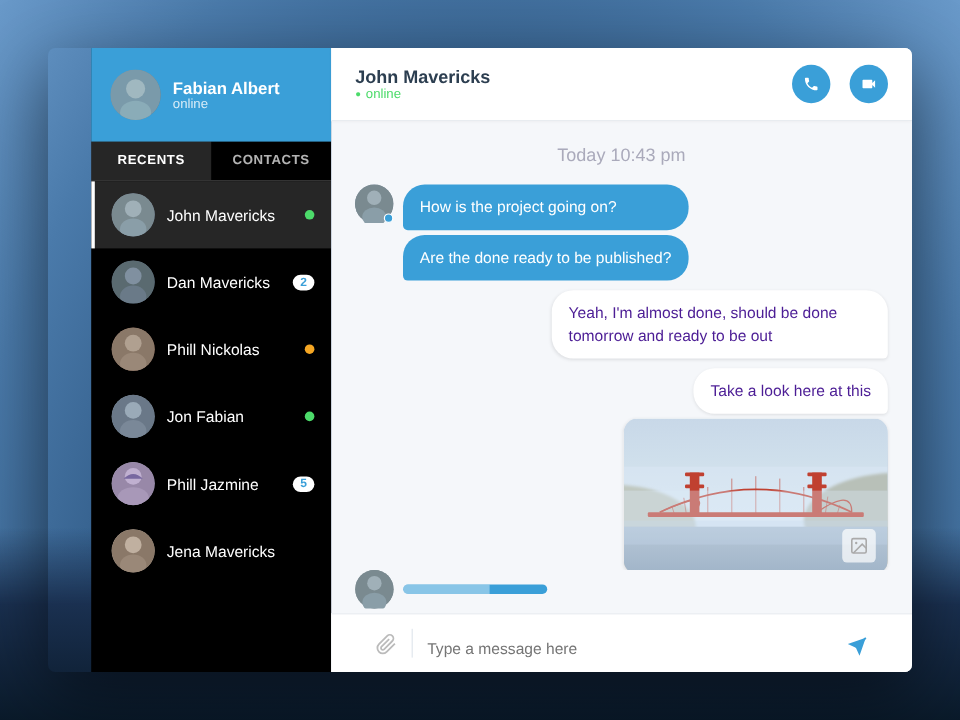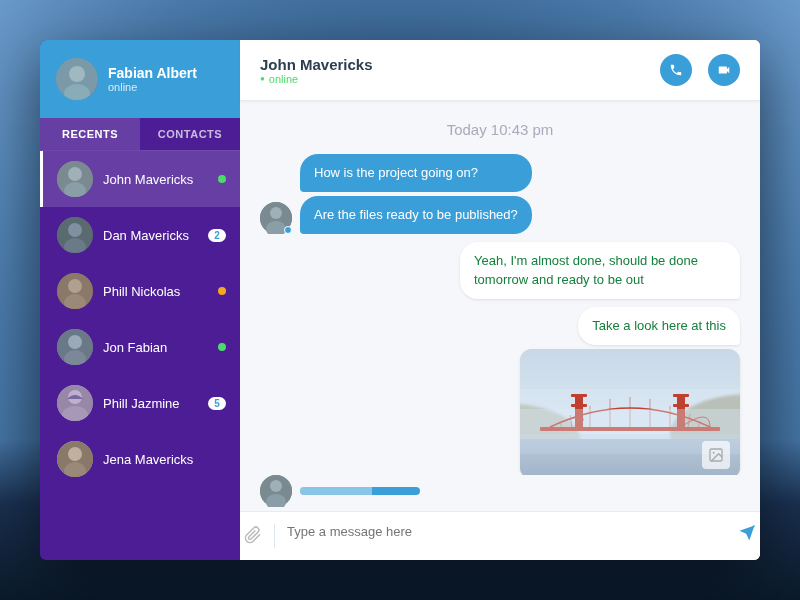--- a/index.html
+++ b/index.html
@@ -41,24 +41,25 @@
       height: 520px;
       display: flex;
       border-radius: 6px;
       overflow: hidden;
       box-shadow: 0 20px 60px rgba(0,0,0,0.5);
     }
 
     
     .sidebar {
       width: 200px;
-      background: #4c1d95;
+      background: #000000;
       display: flex;
       flex-direction: column;
       flex-shrink: 0;
+      margin-left: 36px;
     }
 
     .sidebar-header {
       padding: 18px 16px;
       display: flex;
       align-items: center;
       gap: 10px;
       background: #3a9fd8;
     }
 
@@ -258,21 +259,21 @@
 
     .message-timestamp {
       text-align: center;
       font-size: 15px;
       color: #aab;
       margin-bottom: 8px;
     }
 
     .message-row {
       display: flex;
-      align-items: flex-end;
+      align-items: flex-start;
       gap: 8px;
     }
 
     .message-row.sent {
       flex-direction: row-reverse;
     }
 
     .msg-avatar {
       width: 32px;
       height: 32px;
@@ -313,21 +314,21 @@
     }
 
     .bubble.received {
       background: #3a9fd8;
       color: #fff;
       border-bottom-left-radius: 4px;
     }
 
     .bubble.sent {
       background: #fff;
-      color: #15803d;
+      color: #4c1d95;
       border-bottom-right-radius: 4px;
       box-shadow: 0 1px 3px rgba(0,0,0,0.1);
       align-self: flex-end;
     }
 
     .message-row.sent .message-bubbles {
       align-items: flex-end;
     }
 
     .image-bubble {
@@ -412,23 +413,23 @@
       animation: typing 1.2s infinite;
     }
 
     @keyframes typing {
       0% { transform: translateX(-100%); }
       100% { transform: translateX(200%); }
     }
 
     .chat-input-area {
       background: #fff;
-      padding: 12px 4px;
-      display: flex;
-      align-items: flex-start;
+      padding: 12px 37px;
+      display: flex;
+      align-items: flex-end;
       gap: 12px;
       border-top: 1px solid #e8ecf0;
     }
 
     .attach-btn {
       background: none;
       border: none;
       cursor: pointer;
       color: #aab;
       font-size: 20px;
@@ -599,21 +600,21 @@
         <div class="msg-avatar av-gray">
           <svg width="32" height="32" viewBox="0 0 32 32">
             <circle cx="16" cy="16" r="16" fill="#7a8a90"></circle>
             <circle cx="16" cy="11" r="6" fill="#a0b0b8"></circle>
             <ellipse cx="16" cy="27" rx="10" ry="8" fill="#8a9ea8"></ellipse>
           </svg>
           <div class="msg-online-dot"></div>
         </div>
         <div class="message-bubbles">
           <div class="bubble received">How is the project going on?</div>
-          <div class="bubble received">Are the files ready to be published?</div>
+          <div class="bubble received">Are the done ready to be published?</div>
         </div>
       </div>
 
       <div class="message-row sent">
         <div class="message-bubbles">
           <div class="bubble sent">Yeah, I'm almost done, should be done tomorrow and ready to be out</div>
         </div>
       </div>
 
       <div class="message-row sent">

